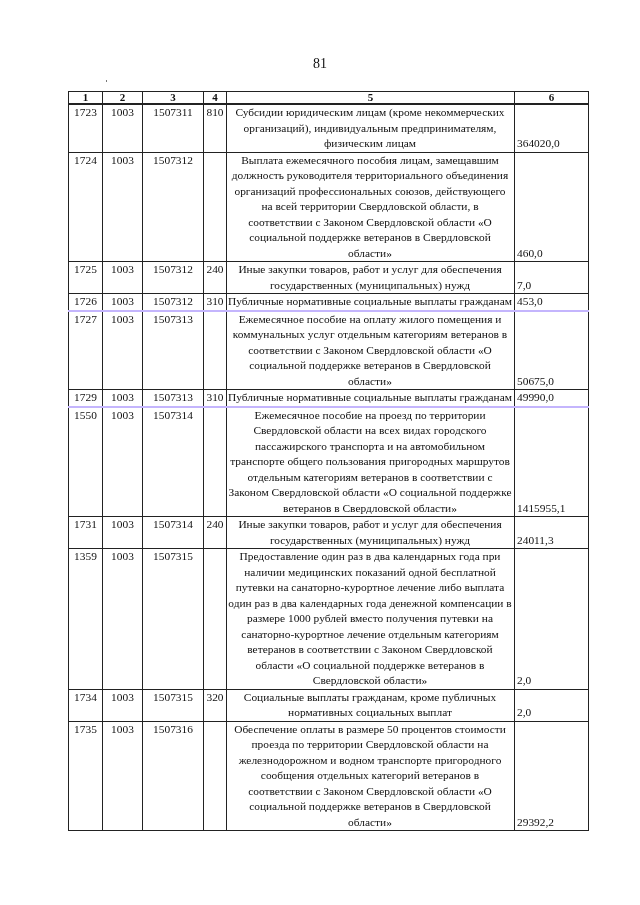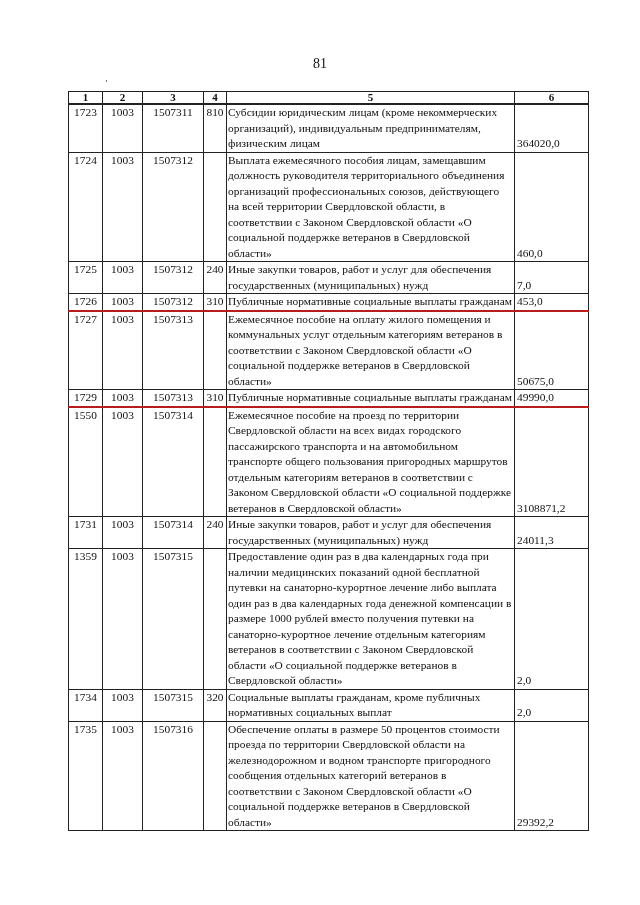--- a/index.html
+++ b/index.html
@@ -58,31 +58,31 @@
       text-align: center;
       height: 11px;
       line-height: 11px;
       font-size: 11px;
       border-bottom: 2px solid #222;
     }
     table.budget td.num {
       text-align: center;
     }
     table.budget td.desc {
-      text-align: left;
+      text-align: center;
       padding-left: 1px;
       padding-right: 2px;
     }
     table.budget td.amount {
       text-align: left;
       vertical-align: bottom;
       padding-right: 1px;
     }
     table.budget tr.single td {
-      border-bottom: 2px solid #b91c1c;
+      border-bottom: 2px solid #c4b5fd;
     }
   </style>
 </head>
 <body>
 
 <div class="page-number">81</div>
 <div class="stray-dot"></div>
 
 <table class="budget">
   <colgroup>
@@ -151,21 +151,21 @@
       <td class="num">310</td>
       <td class="desc">Публичные нормативные социальные выплаты гражданам</td>
       <td class="amount">49990,0</td>
     </tr>
     <tr>
       <td class="num">1550</td>
       <td class="num">1003</td>
       <td class="num">1507314</td>
       <td class="num"></td>
       <td class="desc">Ежемесячное пособие на проезд по территории Свердловской области на всех видах городского пассажирского транспорта и на автомобильном транспорте общего пользования пригородных маршрутов отдельным категориям ветеранов в соответствии с Законом Свердловской области «О социальной поддержке ветеранов в Свердловской области»</td>
-      <td class="amount">3108871,2</td>
+      <td class="amount">1415955,1</td>
     </tr>
     <tr>
       <td class="num">1731</td>
       <td class="num">1003</td>
       <td class="num">1507314</td>
       <td class="num">240</td>
       <td class="desc">Иные закупки товаров, работ и услуг для обеспечения государственных (муниципальных) нужд</td>
       <td class="amount">24011,3</td>
     </tr>
     <tr>

